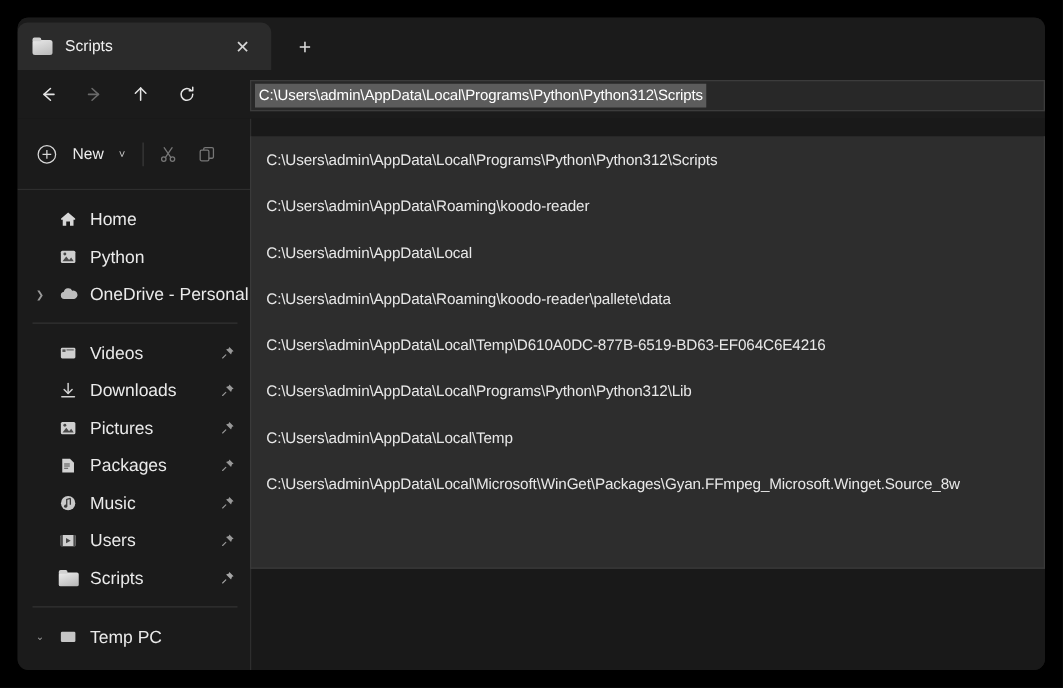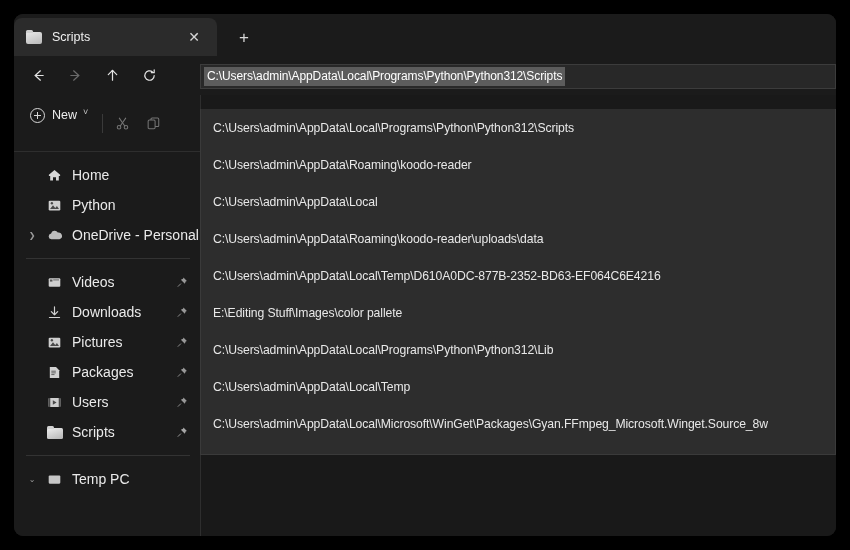--- a/index.html
+++ b/index.html
@@ -101,24 +101,24 @@
   }
 
   
   .cmdbar {
     position: absolute; left: 0; top: 81px;
     width: 186px; height: 56px;
     background: #1b1b1b;
     display: flex; align-items: center;
   }
   .newbtn {
-    display: flex; align-items: flex-start;
+    display: flex; align-items: center;
     height: 30px; margin-left: 10px;
     padding: 0 8px 0 6px; border-radius: 4px;
-    color: #ededed; font-size: 12.5px;
+    color: #ededed; font-size: 12.5px; gap: 6px;
   }
   .plus-circle {
     width: 15px; height: 15px; border-radius: 50%;
     border: 1.3px solid #d8d8d8;
     position: relative; flex: 0 0 auto;
   }
   .plus-circle::before, .plus-circle::after {
     content: ""; position: absolute; background: #d8d8d8;
   }
   .plus-circle::before { left: 3px; top: 6px; width: 7px; height: 1.3px; }
@@ -367,20 +367,34 @@
             <path d="M4.6 6.6 H9.4 M4.6 8.4 H9.4 M4.6 10.2 H8" stroke="#4f4f4f" stroke-width="0.9"></path>
           </svg>
       </span>
       <span class="nav-label">Packages</span>
       <svg class="pin" viewBox="0 0 16 16">
           <path d="M9.4 1.6 L14.4 6.6 L12.6 7.2 L11.4 10.4 L5.6 4.6 L8.8 3.4 Z" fill="#c9c9c9"></path>
           <path d="M5.3 10.7 L1.6 14.4" stroke="#c9c9c9" stroke-width="1.3" stroke-linecap="round"></path>
         </svg>
     </div>
 
+    <div class="navitem">
+      <span class="nav-ico">
+        <svg width="15" height="15" viewBox="0 0 16 16">
+            <circle cx="8" cy="8" r="6.1" fill="#c9c9c9"></circle>
+            <path d="M9.9 3.9 V9.4 M9.9 3.9 L6.8 4.9 V10.4" stroke="#3a3a3a" stroke-width="1.1" fill="none"></path>
+            <circle cx="5.9" cy="10.6" r="1.35" fill="#3a3a3a"></circle>
+          </svg>
+      </span>
+      <span class="nav-label">Music</span>
+      <svg class="pin" viewBox="0 0 16 16">
+          <path d="M9.4 1.6 L14.4 6.6 L12.6 7.2 L11.4 10.4 L5.6 4.6 L8.8 3.4 Z" fill="#c9c9c9"></path>
+          <path d="M5.3 10.7 L1.6 14.4" stroke="#c9c9c9" stroke-width="1.3" stroke-linecap="round"></path>
+        </svg>
+    </div>
 
     <div class="navitem">
       <span class="nav-ico">
         <svg width="15" height="15" viewBox="0 0 16 16">
             <rect x="1.6" y="3.2" width="12.8" height="9.6" rx="1" fill="#cfcfcf"></rect>
             <rect x="1.6" y="3.2" width="1.9" height="9.6" fill="#4a4a4a"></rect>
             <rect x="12.5" y="3.2" width="1.9" height="9.6" fill="#4a4a4a"></rect>
             <path d="M6.2 5.7 L10.2 8 L6.2 10.3 Z" fill="#4a4a4a"></path>
           </svg>
       </span>
@@ -419,21 +433,20 @@
   <div class="content"></div>
 
   <div class="addressbar">
     <span class="addr-text">C:\Users\admin\AppData\Local\Programs\Python\Python312\Scripts</span>
   </div>
 
   <div class="dropdown">
     <div class="sug">C:\Users\admin\AppData\Local\Programs\Python\Python312\Scripts</div>
     <div class="sug">C:\Users\admin\AppData\Roaming\koodo-reader</div>
     <div class="sug">C:\Users\admin\AppData\Local</div>
-    <div class="sug">C:\Users\admin\AppData\Roaming\koodo-reader\uploads\data</div>
-    <div class="sug">C:\Users\admin\AppData\Local\Temp\D610A0DC-877B-2352-BD63-EF064C6E4216</div>
-    <div class="sug">E:\Editing Stuff\Images\color pallete</div>
+    <div class="sug">C:\Users\admin\AppData\Roaming\koodo-reader\pallete\data</div>
+    <div class="sug">C:\Users\admin\AppData\Local\Temp\D610A0DC-877B-6519-BD63-EF064C6E4216</div>
     <div class="sug">C:\Users\admin\AppData\Local\Programs\Python\Python312\Lib</div>
     <div class="sug">C:\Users\admin\AppData\Local\Temp</div>
     <div class="sug">C:\Users\admin\AppData\Local\Microsoft\WinGet\Packages\Gyan.FFmpeg_Microsoft.Winget.Source_8w</div>
   </div>
 
 </div>
 
 </body></html>

